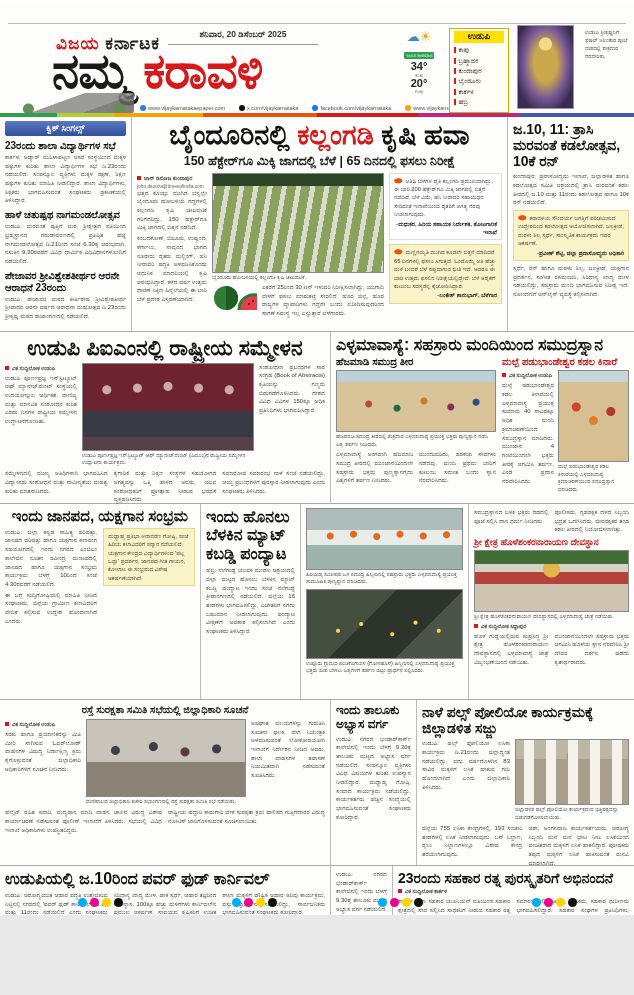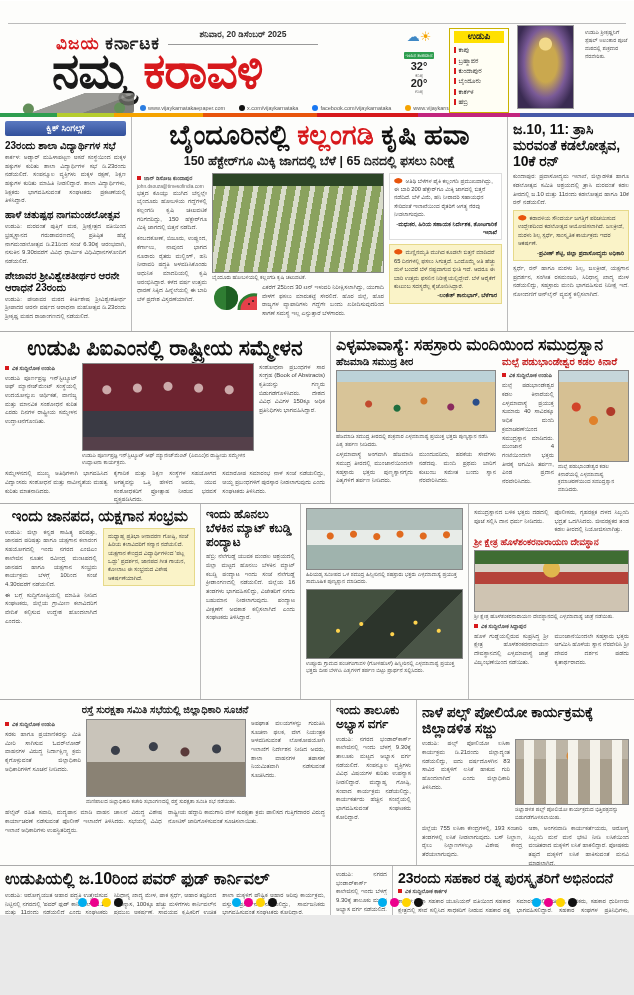--- a/index.html
+++ b/index.html
@@ -160,21 +160,21 @@
         </span>
       <span class="lk">
           <i class="dotico" style="background:#f5a300"></i>
           <span>www.vijaykarnataka.com</span>
         </span>
     </div>
 
     <div class="weather">
       <div class="cloud"><span class="cl">☁</span><span class="sun">☀</span></div>
       <span class="wbadge">ಇಂದಿನ ತಾಪಮಾನ</span>
-      <div class="temp">32°</div>
+      <div class="temp">34°</div>
       <div class="tlabel">ಕನಿಷ್ಠ</div>
       <div class="temp">20°</div>
       <div class="tlabel">ಗರಿಷ್ಠ</div>
     </div>
 
     <div class="edbox">
       <div class="edtitle">ಉಡುಪಿ</div>
       <ul>
         <li>ಕಾಪು</li>
         <li>ಬ್ರಹ್ಮಾವರ</li>
@@ -317,21 +317,21 @@
         </div>
         <div>
           <div class="quote yellow">
             <span>ಮಧ್ಯಾಹ್ನ ಪ್ರತಿಭಾ ಅನಾವರಣ ಗೋಷ್ಠಿ, ಸಂಜೆ ಹಿರಿಯ ಕಲಾವಿದರಿಗೆ ಸನ್ಮಾನ ನಡೆಯಲಿದೆ. ಯಕ್ಷಗಾನ ಕೇಂದ್ರದ ವಿದ್ಯಾರ್ಥಿಗಳಿಂದ 'ಪಟ್ಲ ಒಡ್ಡು' ಪ್ರದರ್ಶನ, ಜಾನಪದ ಗೀತ ಗಾಯನ, ಕೋಲಾಟ ಈ ಸಂಭ್ರಮದ ವಿಶೇಷ ಆಕರ್ಷಣೆಯಾಗಿದೆ.</span>
           </div>
         </div>
       </div>
     </div>
 
     <div class="col vrule" style="width:100px">
-      <div class="h-mid" style="font-size:12px">ಇಂದು ಹೊನಲು ಬೆಳಕಿನ ಮ್ಯಾಟ್ ಕಬಡ್ಡಿ ಪಂದ್ಯಾಟ</div>
+      <div class="h-mid" style="font-size:16px">ಇಂದು ಹೊನಲು ಬೆಳಕಿನ ಮ್ಯಾಟ್ ಕಬಡ್ಡಿ ಪಂದ್ಯಾಟ</div>
       <div class="bodytext" style="margin-top:3px">ಹೆಬ್ರಿ: ನೆಲೆಗುಡ್ಡೆ ಯುವಕ ಮಂಡಲ ಆಶ್ರಯದಲ್ಲಿ ಜಿಲ್ಲಾ ಮಟ್ಟದ ಹೊನಲು ಬೆಳಕಿನ ಮ್ಯಾಟ್ ಕಬಡ್ಡಿ ಪಂದ್ಯಾಟ ಇಂದು ಸಂಜೆ ನೆಲೆಗುಡ್ಡೆ ಕ್ರೀಡಾಂಗಣದಲ್ಲಿ ನಡೆಯಲಿದೆ. ಜಿಲ್ಲೆಯ 16 ತಂಡಗಳು ಭಾಗವಹಿಸಲಿದ್ದು, ವಿಜೇತರಿಗೆ ನಗದು ಬಹುಮಾನ ನೀಡಲಾಗುವುದು. ಪಂದ್ಯಾಟ ವೀಕ್ಷಣೆಗೆ ಅವಕಾಶ ಕಲ್ಪಿಸಲಾಗಿದೆ ಎಂದು ಸಂಘಟಕರು ತಿಳಿಸಿದ್ದಾರೆ.</div>
     </div>
 
     <div class="col vrule" style="width:168px">
       <div class="photo img-sea" style="height:62px"></div>
       <div class="caption">ಹಿರಿಯಡ್ಕ ಸಮೀಪದ ಒಳ ಸಮುದ್ರ ಹಿನ್ನೀರಿನಲ್ಲಿ ಸಹಸ್ರಾರು ಭಕ್ತರು ಎಳ್ಳಮಾವಾಸ್ಯೆ ಪ್ರಯುಕ್ತ ಸಾಮೂಹಿಕ ಪುಣ್ಯಸ್ನಾನ ಮಾಡಿದರು.</div>
       <div class="photo img-rocks" style="height:70px; margin-top:3px"></div>
       <div class="caption">ಉಪ್ಪೂರು ಗ್ರಾಮದ ಪಂಚಗಂಗಾವಳಿ (ಗೋಳಿಹೊಳೆ) ಹಿನ್ನೀರಿನಲ್ಲಿ ಎಳ್ಳಮಾವಾಸ್ಯೆ ಪ್ರಯುಕ್ತ ಭಕ್ತರು ದೀಪ ಬೆಳಗಿಸಿ ಪಿತೃಗಳಿಗೆ ತರ್ಪಣ ಬಿಟ್ಟು ಪ್ರಾರ್ಥನೆ ಸಲ್ಲಿಸಿದರು.</div>
     </div>
 

